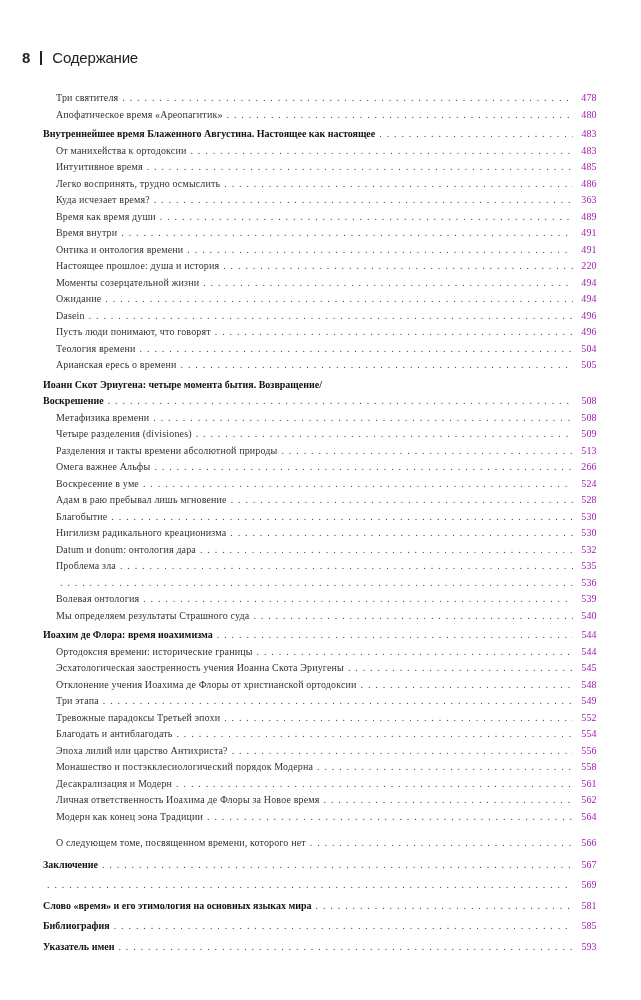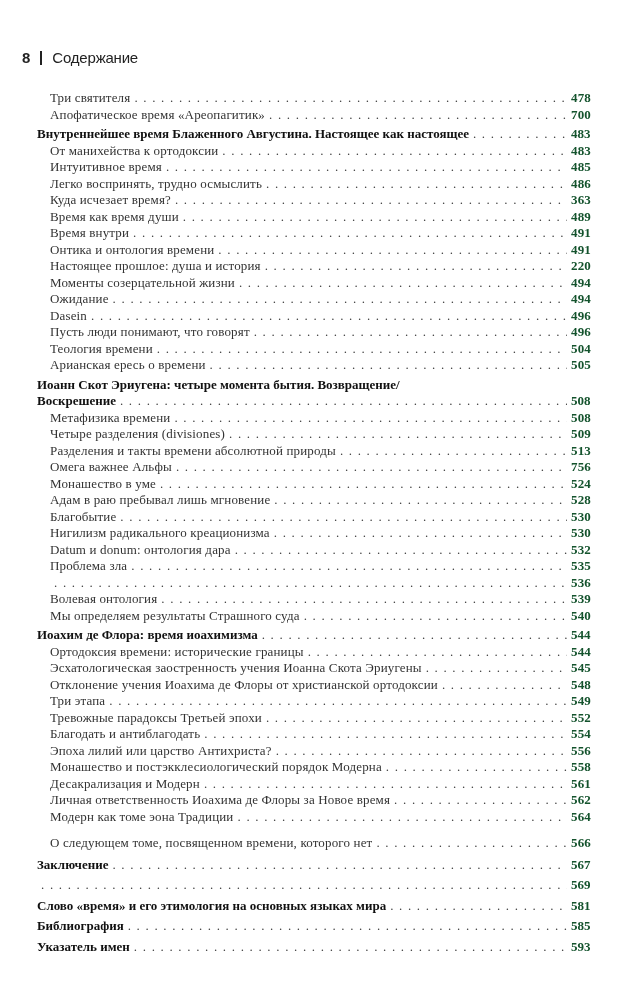--- a/index.html
+++ b/index.html
@@ -34,25 +34,25 @@
       height: 14px;
       background: #222;
       margin-right: 10px;
     }
     .running-title {
       font-stretch: condensed;
       letter-spacing: -0.2px;
     }
     .toc {
       position: absolute;
-      left: 37px;
+      left: 43px;
       top: 90px;
       width: 558px;
       font-family: "Liberation Serif", "DejaVu Serif", serif;
-      font-size: 13px;
+      font-size: 10px;
       line-height: 16.5px;
     }
     .toc-row {
       display: flex;
       align-items: baseline;
       white-space: nowrap;
     }
     .toc-row.sub {
       padding-left: 13px;
       color: #333;
@@ -83,24 +83,24 @@
       font-weight: normal;
       letter-spacing: 5.2px;
     }
     .toc-leader::before {
       content: ". . . . . . . . . . . . . . . . . . . . . . . . . . . . . . . . . . . . . . . . . . . . . . . . . . . . . . . . . . . . . . . . . . . . . . . . . . . . . . . . . .";
       letter-spacing: 0;
       word-spacing: 2.4px;
     }
     .toc-page {
       flex: 0 0 auto;
-      font-weight: bold;
-      color: #14532d;
+      font-weight: normal;
+      color: #a21caf;
       min-width: 24px;
-      text-align: left;
+      text-align: center;
     }
   </style>
 </head>
 <body>
 
 <div class="page-header">
   <span class="page-num">8</span>
   <span class="sep-bar"></span>
   <span class="running-title">Содержание</span>
 </div>
@@ -108,21 +108,21 @@
 <div class="toc">
 
   <div class="toc-row sub">
     <span class="toc-title">Три святителя</span>
     <span class="toc-leader"></span>
     <span class="toc-page">478</span>
   </div>
   <div class="toc-row sub">
     <span class="toc-title">Апофатическое время «Ареопагитик»</span>
     <span class="toc-leader"></span>
-    <span class="toc-page">700</span>
+    <span class="toc-page">480</span>
   </div>
 
   <div class="toc-row chap">
     <span class="toc-title">Внутреннейшее время Блаженного Августина. Настоящее как настоящее</span>
     <span class="toc-leader"></span>
     <span class="toc-page">483</span>
   </div>
   <div class="toc-row sub">
     <span class="toc-title">От манихейства к ортодоксии</span>
     <span class="toc-leader"></span>
@@ -211,24 +211,24 @@
     <span class="toc-page">509</span>
   </div>
   <div class="toc-row sub">
     <span class="toc-title">Разделения и такты времени абсолютной природы</span>
     <span class="toc-leader"></span>
     <span class="toc-page">513</span>
   </div>
   <div class="toc-row sub">
     <span class="toc-title">Омега важнее Альфы</span>
     <span class="toc-leader"></span>
-    <span class="toc-page">756</span>
-  </div>
-  <div class="toc-row sub">
-    <span class="toc-title">Монашество в уме</span>
+    <span class="toc-page">266</span>
+  </div>
+  <div class="toc-row sub">
+    <span class="toc-title">Воскресение в уме</span>
     <span class="toc-leader"></span>
     <span class="toc-page">524</span>
   </div>
   <div class="toc-row sub">
     <span class="toc-title">Адам в раю пребывал лишь мгновение</span>
     <span class="toc-leader"></span>
     <span class="toc-page">528</span>
   </div>
   <div class="toc-row sub">
     <span class="toc-title">Благобытие</span>
@@ -314,21 +314,21 @@
     <span class="toc-title">Десакрализация и Модерн</span>
     <span class="toc-leader"></span>
     <span class="toc-page">561</span>
   </div>
   <div class="toc-row sub">
     <span class="toc-title">Личная ответственность Иоахима де Флоры за Новое время</span>
     <span class="toc-leader"></span>
     <span class="toc-page">562</span>
   </div>
   <div class="toc-row sub">
-    <span class="toc-title">Модерн как томе эона Традиции</span>
+    <span class="toc-title">Модерн как конец эона Традиции</span>
     <span class="toc-leader"></span>
     <span class="toc-page">564</span>
   </div>
 
   <div class="toc-row sub gap">
     <span class="toc-title">О следующем томе, посвященном времени, которого нет</span>
     <span class="toc-leader"></span>
     <span class="toc-page">566</span>
   </div>
 

